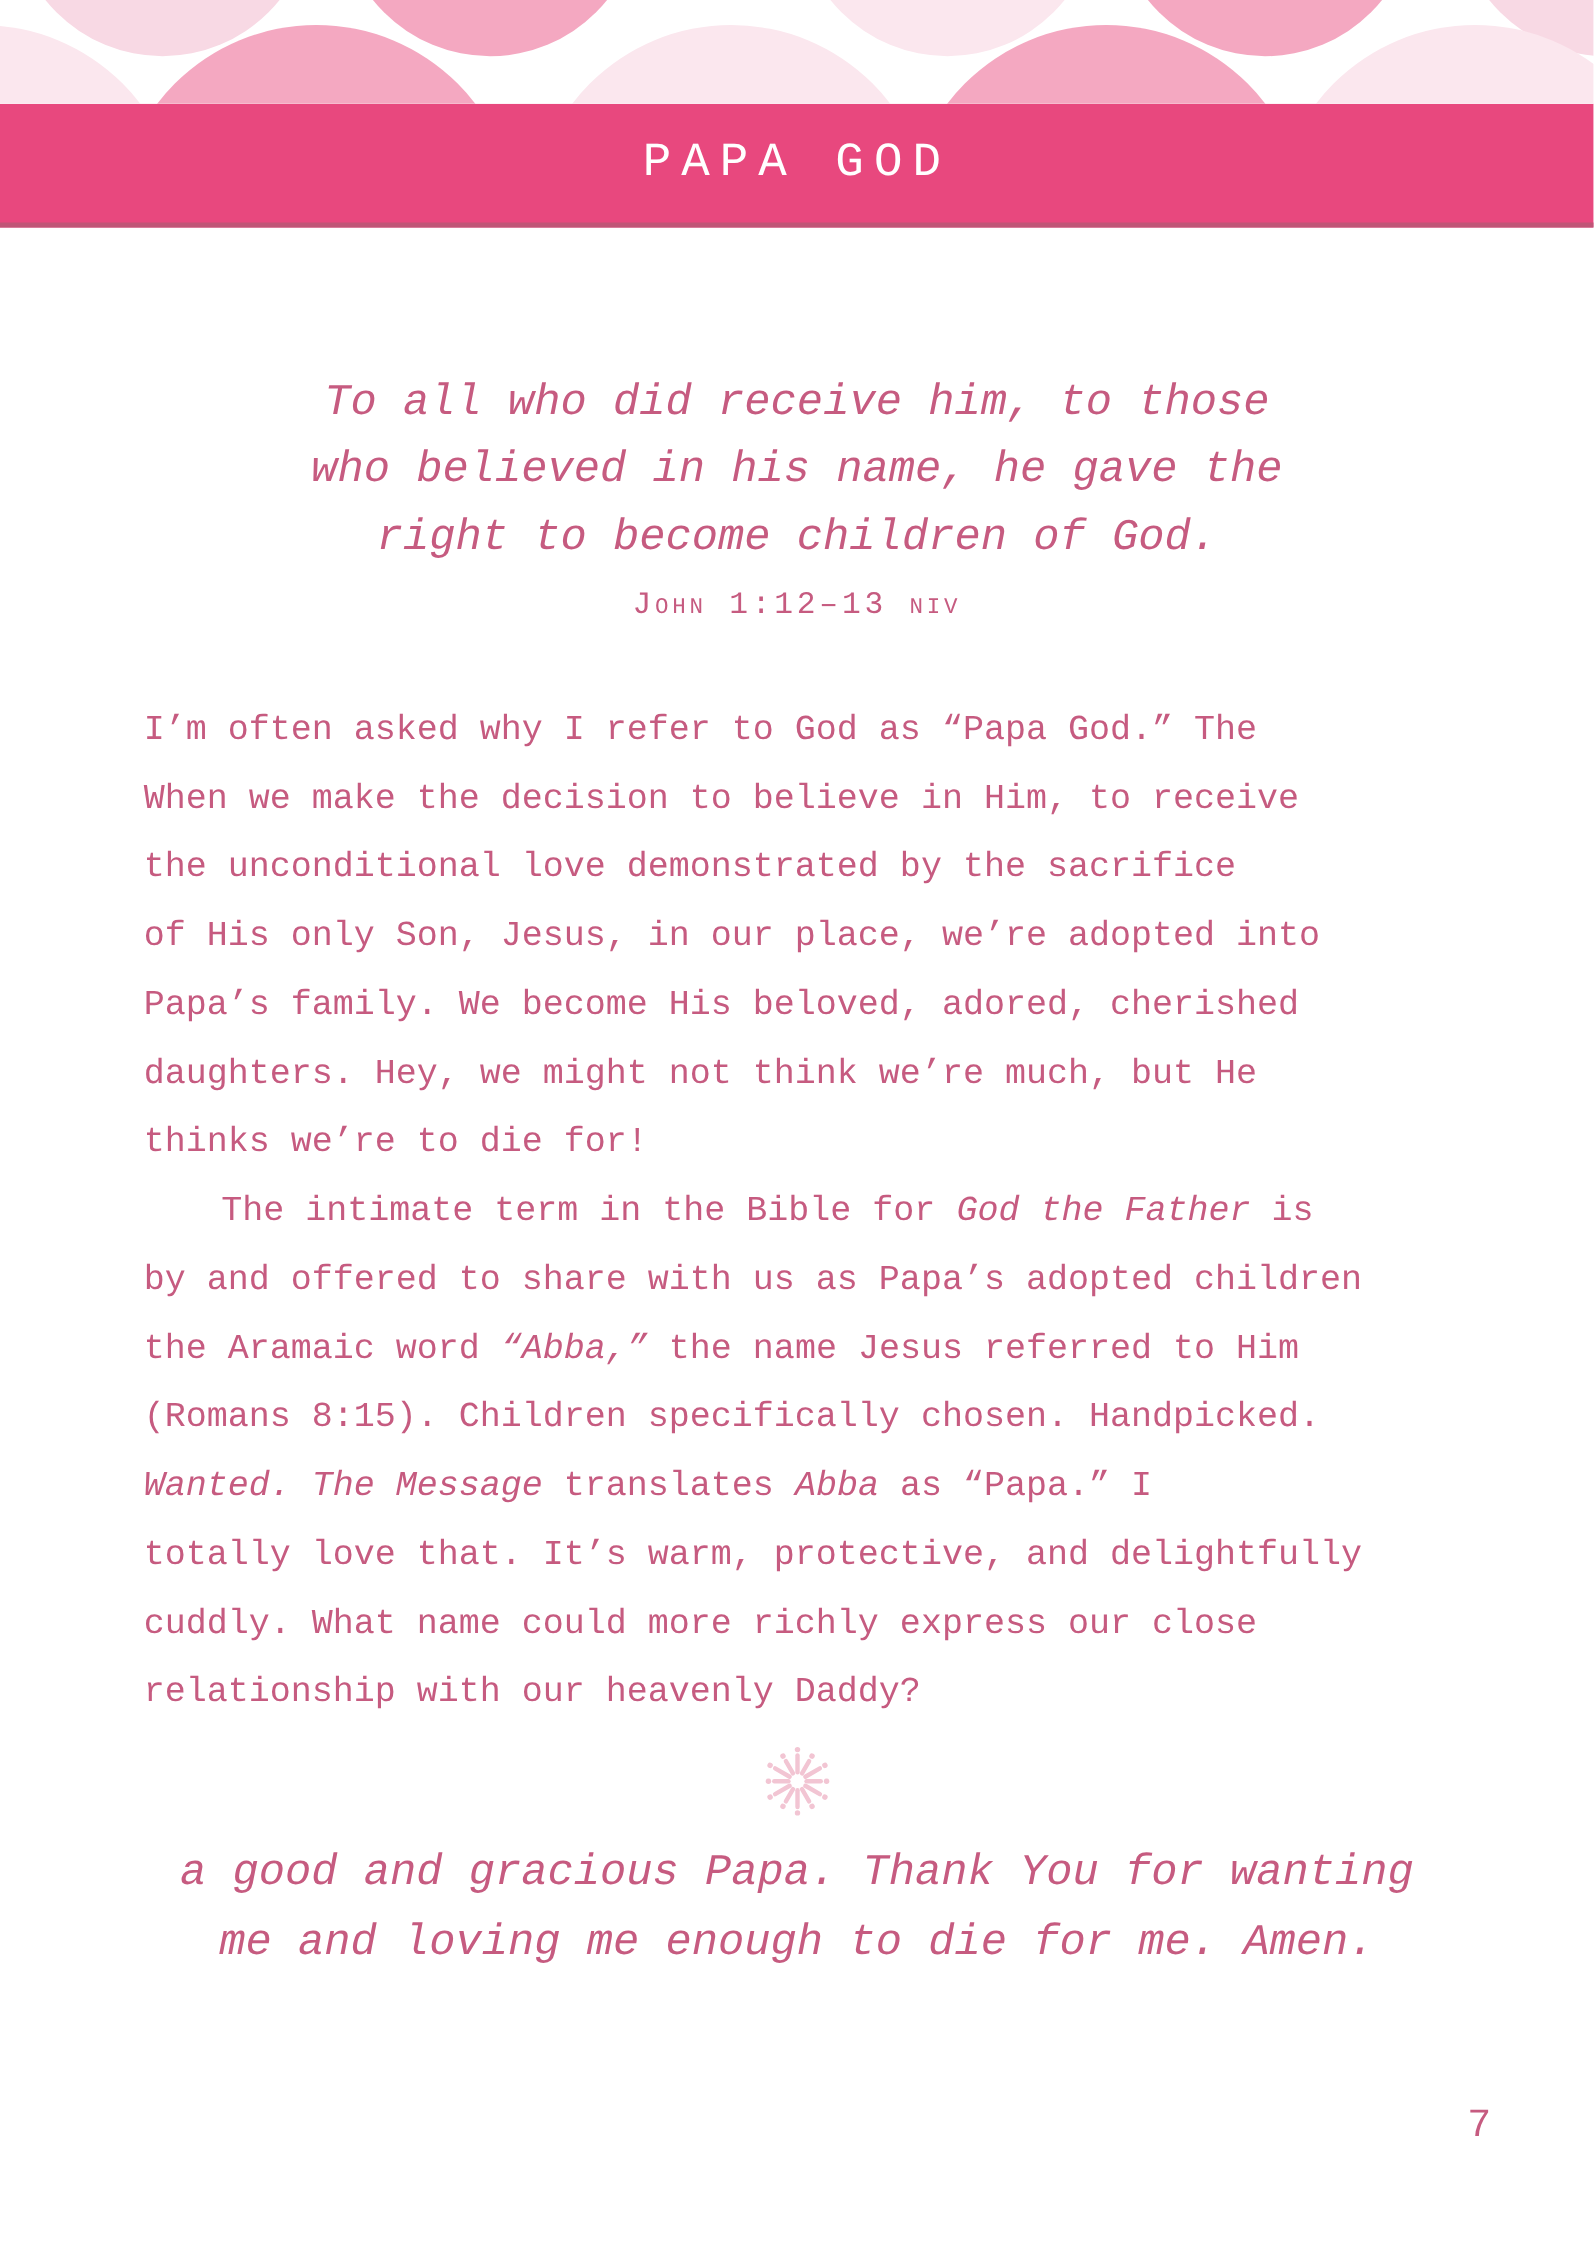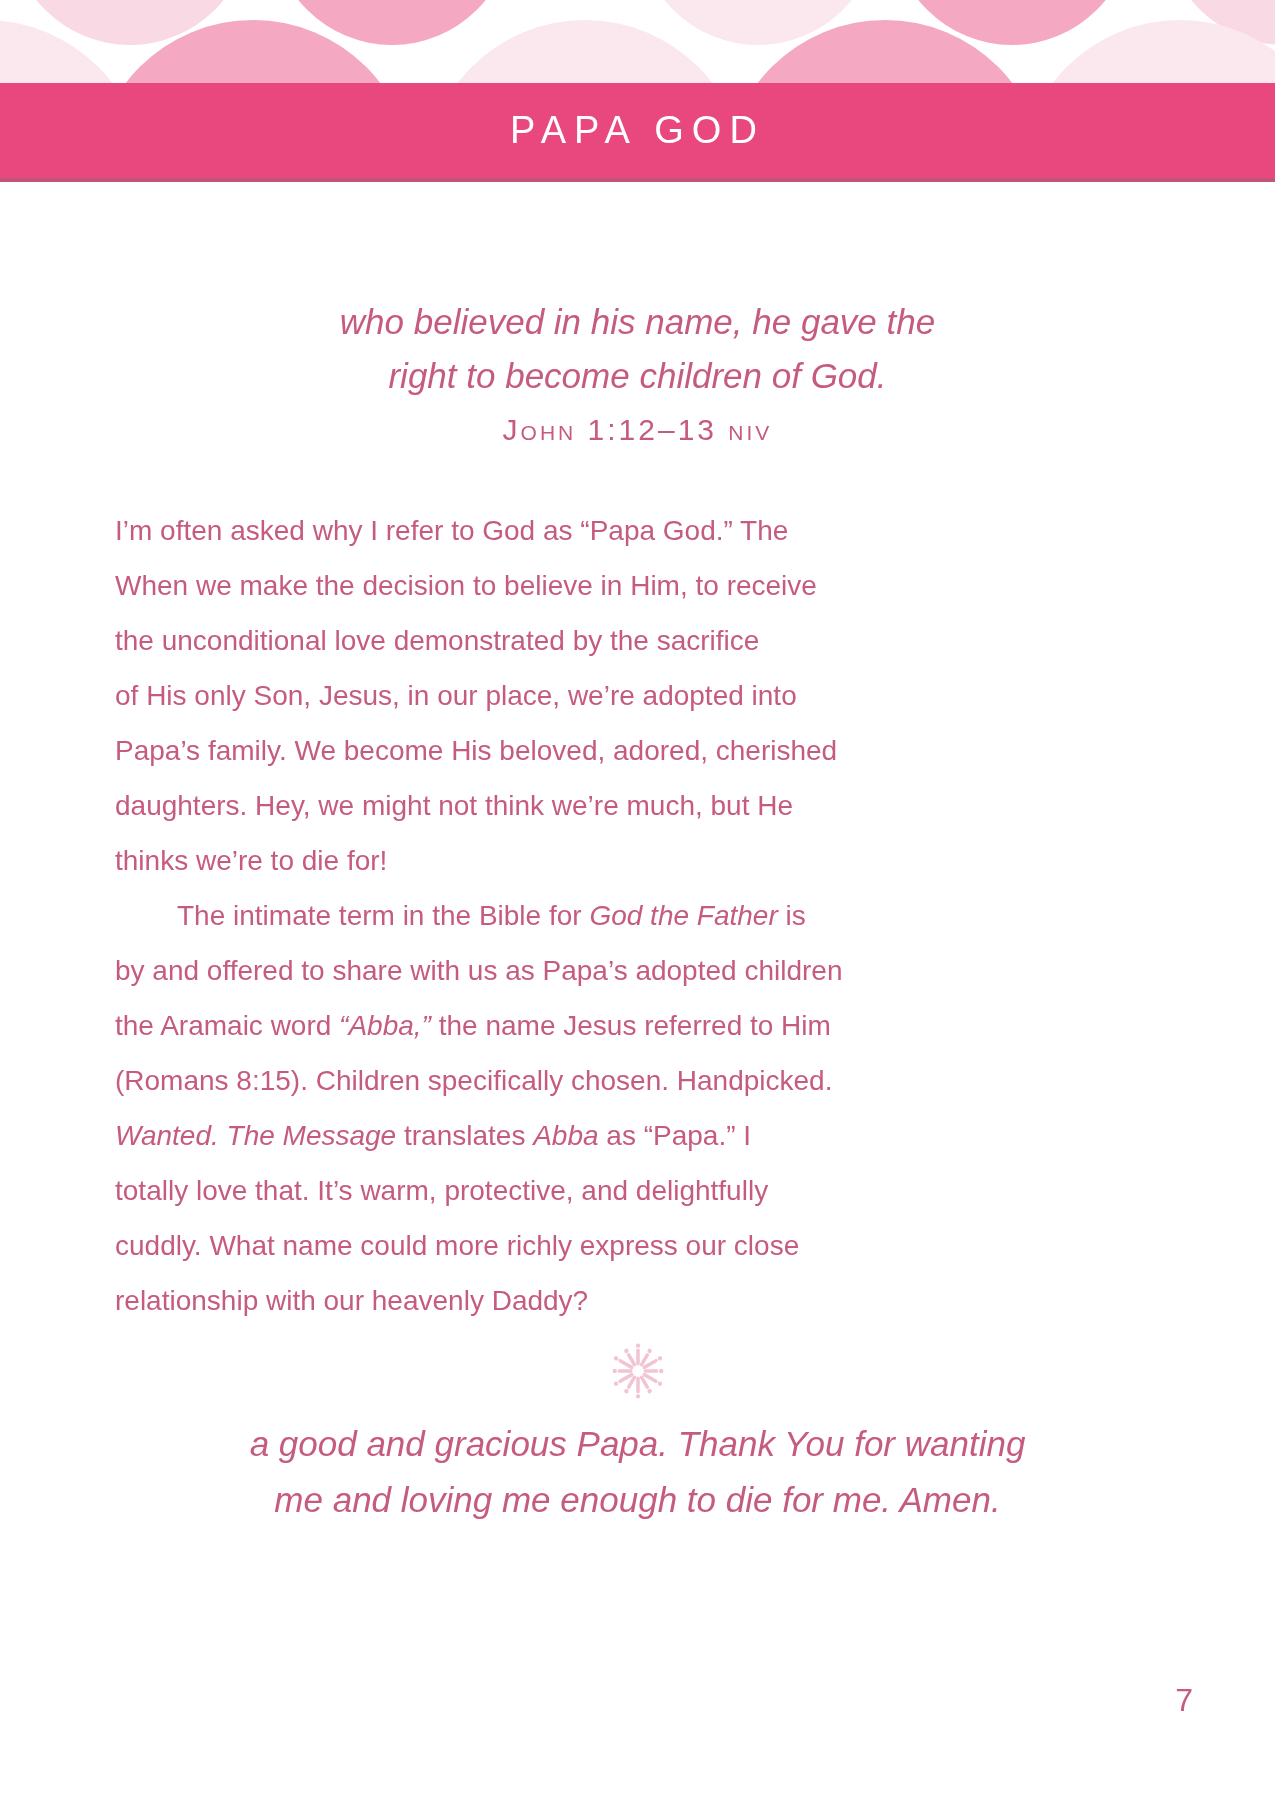--- a/index.html
+++ b/index.html
@@ -3,21 +3,21 @@
 <meta charset="utf-8">
 <style>
   html, body { margin: 0; padding: 0; background: #ffffff; }
   .page {
     position: relative;
     width: 1275px;
     height: 1800px;
     margin: 0 auto;
     background: #ffffff;
     overflow: hidden;
-    font-family: Liberation Sans, sans-serif;
+    font-family: Liberation Mono, monospace;
     color: var(--ink, #c65b80);
   }
 
   
   .dot-band {
     position: relative;
     width: 100%;
     height: 83px;
     background: #ffffff;
     overflow: hidden;
@@ -60,21 +60,21 @@
     text-align: center;
     font-style: italic;
     font-size: 35px;
     line-height: 54px;
   }
   .scripture-ref {
     margin-top: 0;
     text-align: center;
     font-style: normal;
     font-variant: small-caps;
-    font-size: 30px;
+    font-size: 25px;
     line-height: 54px;
     letter-spacing: 3px;
   }
 
   
   .body-copy {
     margin: 46px 115px 0 115px;
     font-size: 28px;
     line-height: 55px;
   }
@@ -128,21 +128,21 @@
       <div class="dot bottom shade-lighter b5"></div>
     </div>
     <div class="title-bar">
       <h1>PAPA GOD</h1>
     </div>
   </header>
 
   <main>
 
     <blockquote class="scripture" style="margin-left:0;margin-right:0;">
-      <span><span class="line"><span>who believed in his name, he gave the</span></span><span class="line"><span>right to become children of God.</span></span></span>
+      <span><span class="line"><span>To all who did receive him, to those</span></span><span class="line"><span>who believed in his name, he gave the</span></span><span class="line"><span>right to become children of God.</span></span></span>
     </blockquote>
     <div class="scripture-ref">John 1:12–13 niv</div>
 
     <section class="body-copy">
       <p class="para-1">
           <span class="line"><span>I’m often asked why I refer to God as “Papa God.” The</span></span>
           <span class="line"><span>When we make the decision to believe in Him, to receive</span></span>
           <span class="line"><span>the unconditional love demonstrated by the sacrifice</span></span>
           <span class="line"><span>of His only Son, Jesus, in our place, we’re adopted into</span></span>
           <span class="line"><span>Papa’s family. We become His beloved, adored, cherished</span></span>

